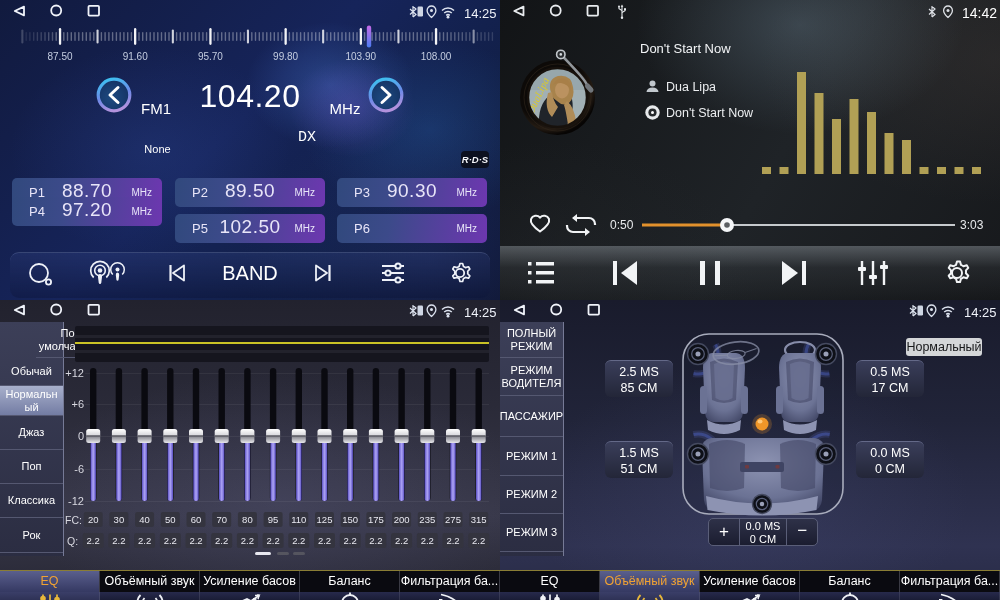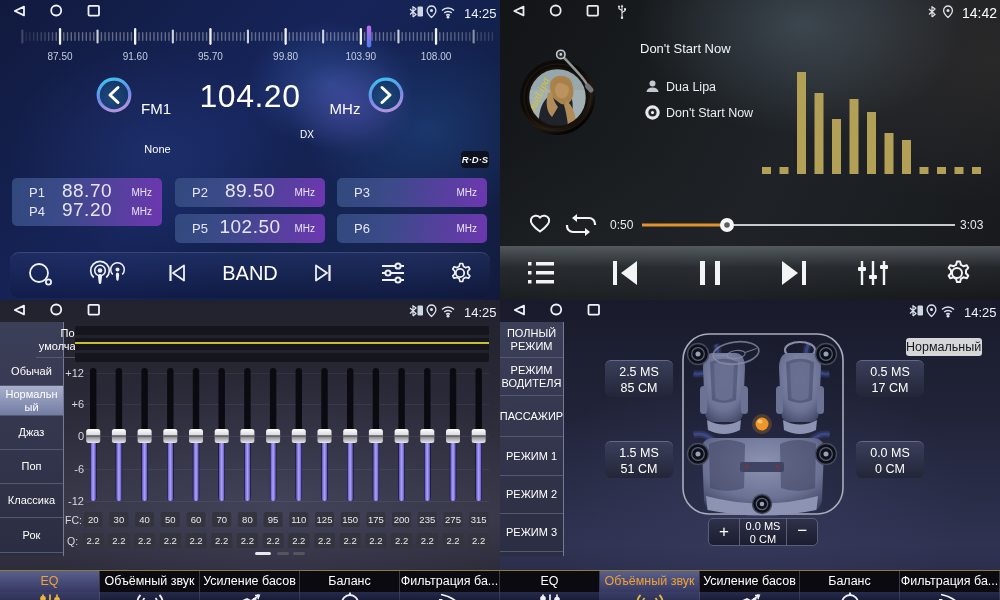--- a/index.html
+++ b/index.html
@@ -237,35 +237,36 @@
       <circle cx="114" cy="95" r="15.8" fill="url(#bfill)" stroke="url(#btng)" stroke-width="3.2"></circle>
       <path d="M118 87.5 L110 95 L118 102.5" fill="none" stroke="#fff" stroke-width="3" stroke-linecap="round" stroke-linejoin="round"></path>
       <circle cx="386" cy="95" r="15.8" fill="url(#bfill)" stroke="url(#btng)" stroke-width="3.2"></circle>
       <path d="M382 87.5 L390 95 L382 102.5" fill="none" stroke="#fff" stroke-width="3" stroke-linecap="round" stroke-linejoin="round"></path>
     </g>
   </svg>
   <div class="t" style="left:168px;top:78px;width:164px;text-align:center;font-size:32px;letter-spacing:0.5px;">104.20</div>
   <div class="t" style="left:140px;top:100px;width:32px;text-align:center;font-size:15px;">FM1</div>
   <div class="t" style="left:328px;top:100px;width:34px;text-align:center;font-size:15px;">MHz</div>
   <div class="t" style="left:130px;top:143px;width:55px;text-align:center;font-size:11px;">None</div>
-  <div class="t" style="left:294px;top:129px;width:26px;text-align:center;font-size:10px;">DX</div>
+  <div class="t" style="left:294px;top:129px;width:26px;text-align:center;font-size:15px;font-family:Liberation Mono, monospace;">DX</div>
   <div class="t" style="left:461px;top:151px;width:28px;height:17px;background:#0c101f;border-radius:4px;color:#f5f6fa;font-size:9.5px;font-weight:bold;font-style:italic;text-align:center;line-height:17px;">R·D·S</div>
 
   <div class="preset" style="left:12px;top:178px;">
         <span class="pn">P1</span>
         <span class="pf">88.70</span>
         <span class="pu">MHz</span>
       </div>
   <div class="preset" style="left:175px;top:178px;">
         <span class="pn">P2</span>
         <span class="pf">89.50</span>
         <span class="pu">MHz</span>
       </div>
   <div class="preset" style="left:337px;top:178px;">
         <span class="pn">P3</span>
+        <span class="pf">90.30</span>
         <span class="pu">MHz</span>
       </div>
   <div class="preset" style="left:12px;top:197px;">
         <span class="pn">P4</span>
         <span class="pf">97.20</span>
         <span class="pu">MHz</span>
       </div>
   <div class="preset" style="left:175px;top:214px;">
         <span class="pn">P5</span>
         <span class="pf">102.50</span>
@@ -723,21 +724,21 @@
 
   <div class="sidebar" id="br-side">
         <div class="sideitem" style="height:36px;">ПОЛНЫЙ<br>РЕЖИМ</div>
         <div class="sideitem" style="height:38px;">РЕЖИМ<br>ВОДИТЕЛЯ</div>
         <div class="sideitem" style="height:41px;">ПАССАЖИР</div>
         <div class="sideitem" style="height:39px;">РЕЖИМ 1</div>
         <div class="sideitem" style="height:38px;">РЕЖИМ 2</div>
         <div class="sideitem" style="height:38px;">РЕЖИМ 3</div>
       </div>
 
-  <div class="t" style="left:406px;top:38px;width:76px;height:18px;background:#d4d6d8;border-radius:3px;color:#17181a;font-size:12.5px;line-height:18px;">Нормальный</div>
+  <div class="t" style="left:406px;top:38px;width:76px;height:18px;background:#d4d6d8;border-radius:3px;color:#17181a;font-size:12.5px;text-align:center;line-height:18px;">Нормальный</div>
 
   <svg class="abs" style="left:180px;top:28px" width="170" height="190" viewBox="0 0 170 190" id="car-svg">
         <defs>
           <radialGradient id="sg" cx="0.5" cy="0.35" r="0.75">
             <stop offset="0" stop-color="#8d93b2"></stop>
             <stop offset="0.65" stop-color="#6b7294"></stop>
             <stop offset="1" stop-color="#3f4463"></stop>
           </radialGradient>
         </defs>
         <rect x="3" y="6" width="160" height="180" rx="26" fill="rgba(20,22,38,0.25)" stroke="#a8acbc" stroke-width="1.6"></rect>

